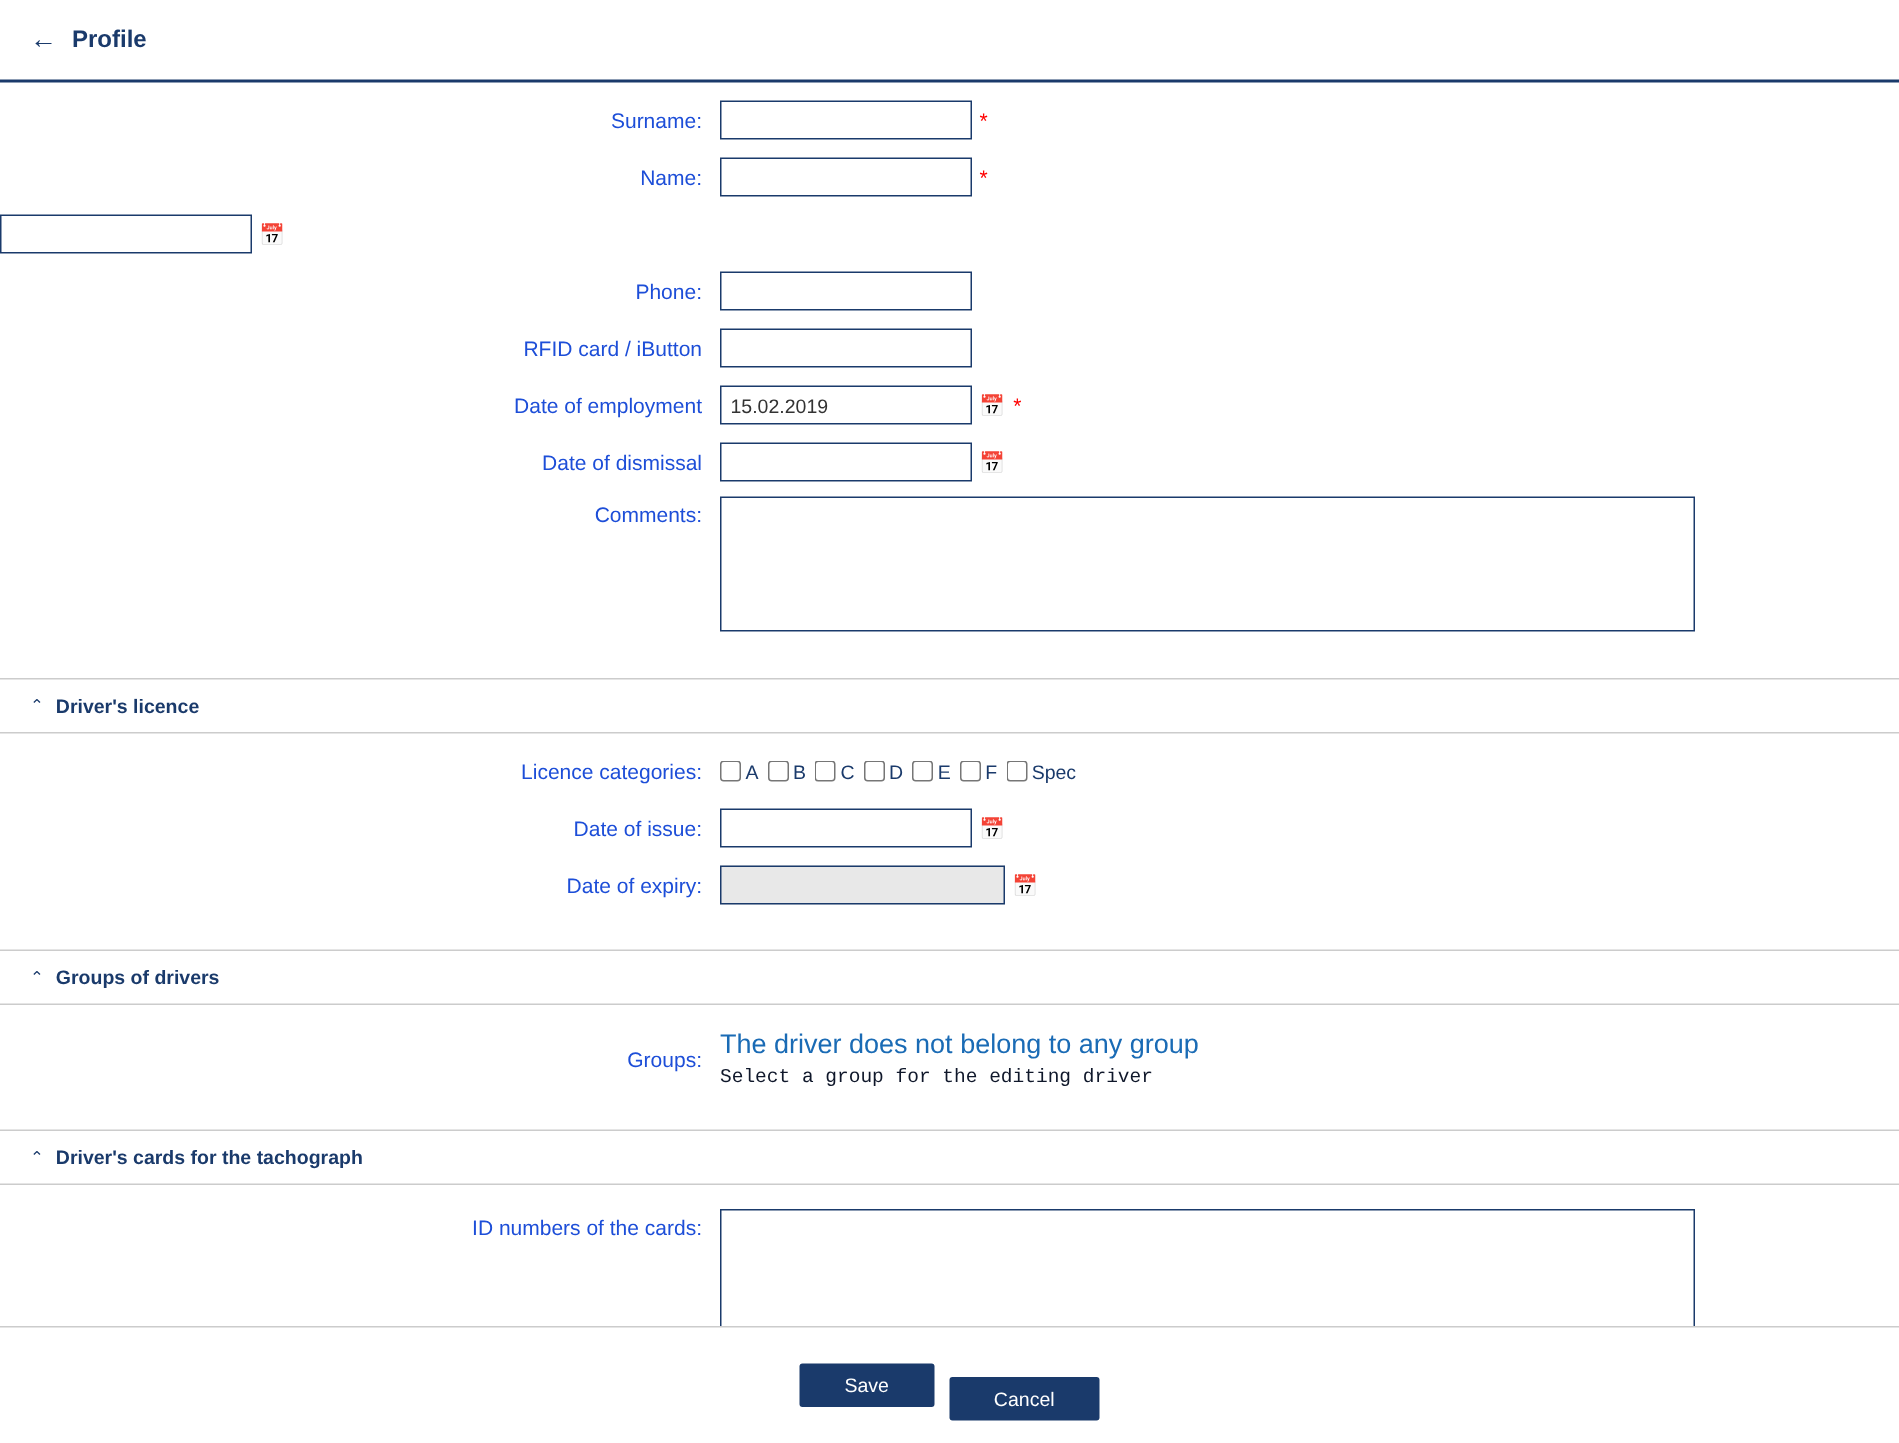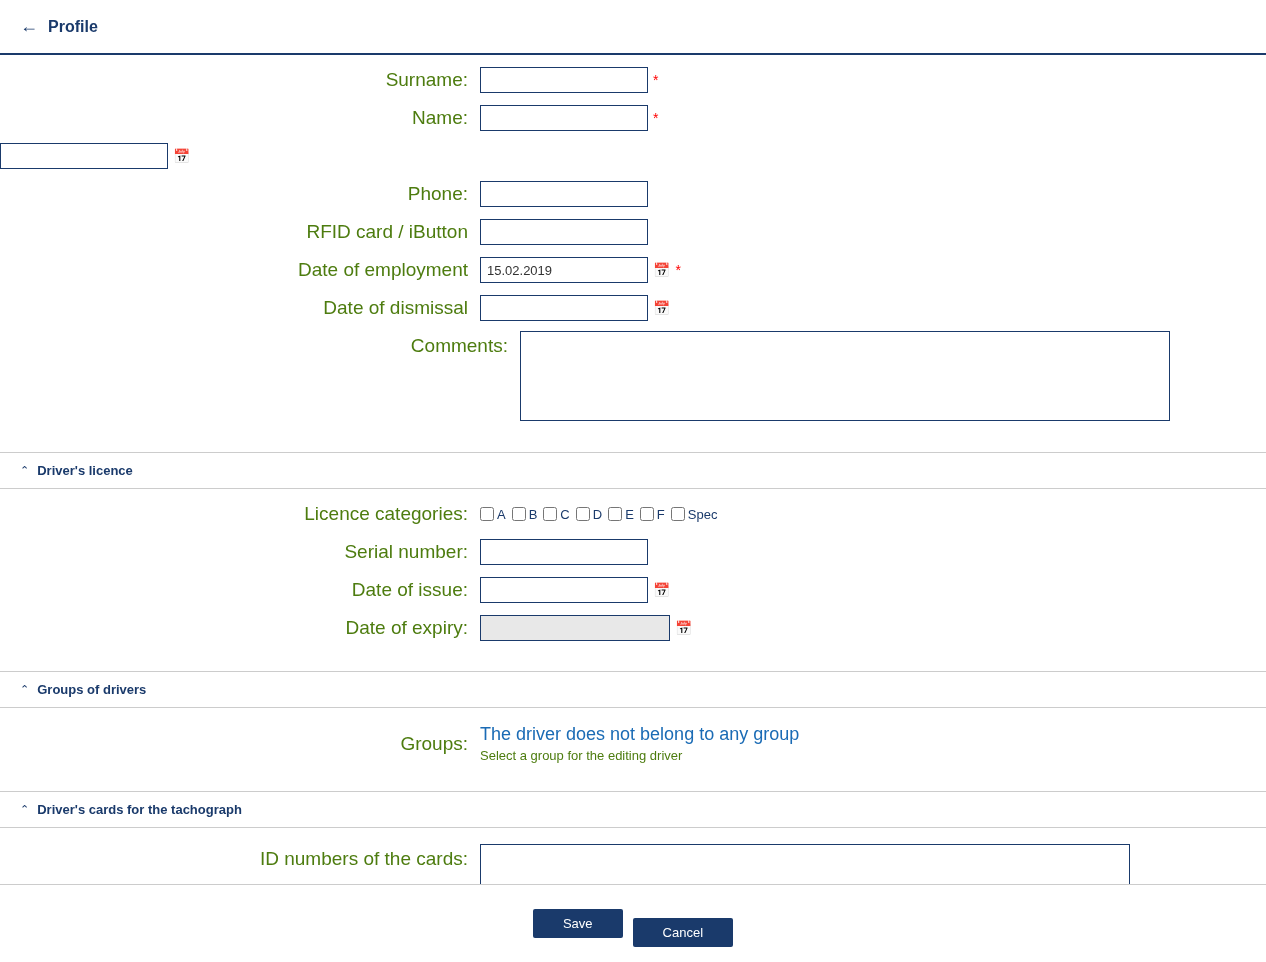--- a/index.html
+++ b/index.html
@@ -59,22 +59,22 @@
     .form-row {
       display: flex;
       align-items: center;
       margin-bottom: 8px;
       min-height: 30px;
     }
     .form-label {
       width: 480px;
       text-align: right;
       padding-right: 12px;
-      color: #4d7c0f;
-      font-size: 19px;
+      color: #1d4ed8;
+      font-size: 14px;
       flex-shrink: 0;
     }
     .form-control {
       border: 1px solid #1a3a6b;
       padding: 3px 6px;
       font-size: 13px;
       color: #333;
       outline: none;
       height: 26px;
     }
@@ -129,25 +129,26 @@
     }
     .date-expiry-input {
       background: #e8e8e8;
       width: 190px;
     }
     .groups-text {
       font-size: 18px;
       color: #1a6bb5;
     }
     .groups-link {
-      color: #4d7c0f;
+      color: #0f172a;
       cursor: pointer;
       text-decoration: none;
       display: block;
       margin-top: 3px;
+      font-family: Liberation Mono, monospace;
     }
     .id-cards-textarea {
       width: 650px;
       height: 85px;
       border: 1px solid #1a3a6b;
       resize: none;
       font-size: 13px;
       padding: 4px 6px;
       color: #333;
       overflow-y: scroll;
@@ -232,21 +233,21 @@
         <span class="calendar-icon">📅</span>
         <span class="required-star">*</span>
       </div>
 
       <div class="form-row">
         <div class="form-label">Date of dismissal</div>
         <input type="text" class="form-control form-input" value="" style="">
         <span class="calendar-icon">📅</span>
       </div>
 
-      <div class="form-row" style="align-items: flex-start; margin-top: 6px; margin-left: 40px;">
+      <div class="form-row" style="align-items: flex-start; margin-top: 6px;">
         <div class="form-label" style="padding-top:4px;">Comments:</div>
         <div class="textarea-wrapper">
           <textarea class="form-textarea" style=""></textarea>
         </div>
       </div>
 
     </div>
   </div>
 
   <div class="section">
@@ -283,24 +284,20 @@
             <input type="checkbox" id="cat-f" style="">
             <label for="cat-f">F</label>
           </div>
           <div class="license-cat-item">
             <input type="checkbox" id="cat-spec" style="">
             <label for="cat-spec">Spec</label>
           </div>
         </div>
       </div>
 
-      <div class="form-row">
-        <div class="form-label">Serial number:</div>
-        <input type="text" class="form-control form-input" value="" style="">
-      </div>
 
       <div class="form-row">
         <div class="form-label">Date of issue:</div>
         <input type="text" class="form-control form-input" value="" style="">
         <span class="calendar-icon">📅</span>
       </div>
 
       <div class="form-row">
         <div class="form-label">Date of expiry:</div>
         <input type="text" class="form-control form-input date-expiry-input" value="" style="">

